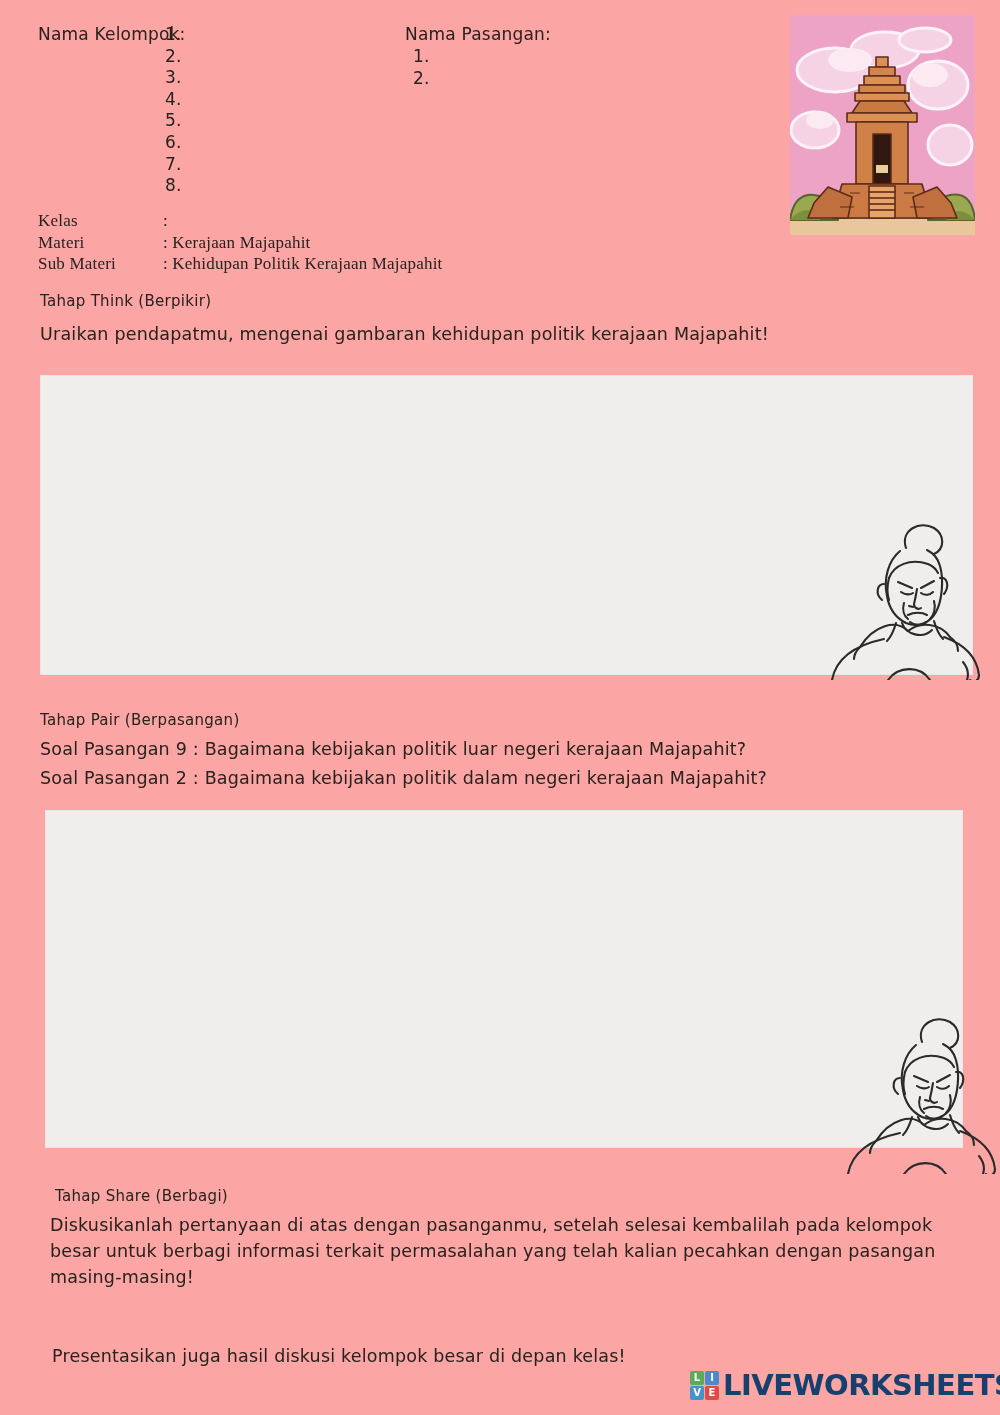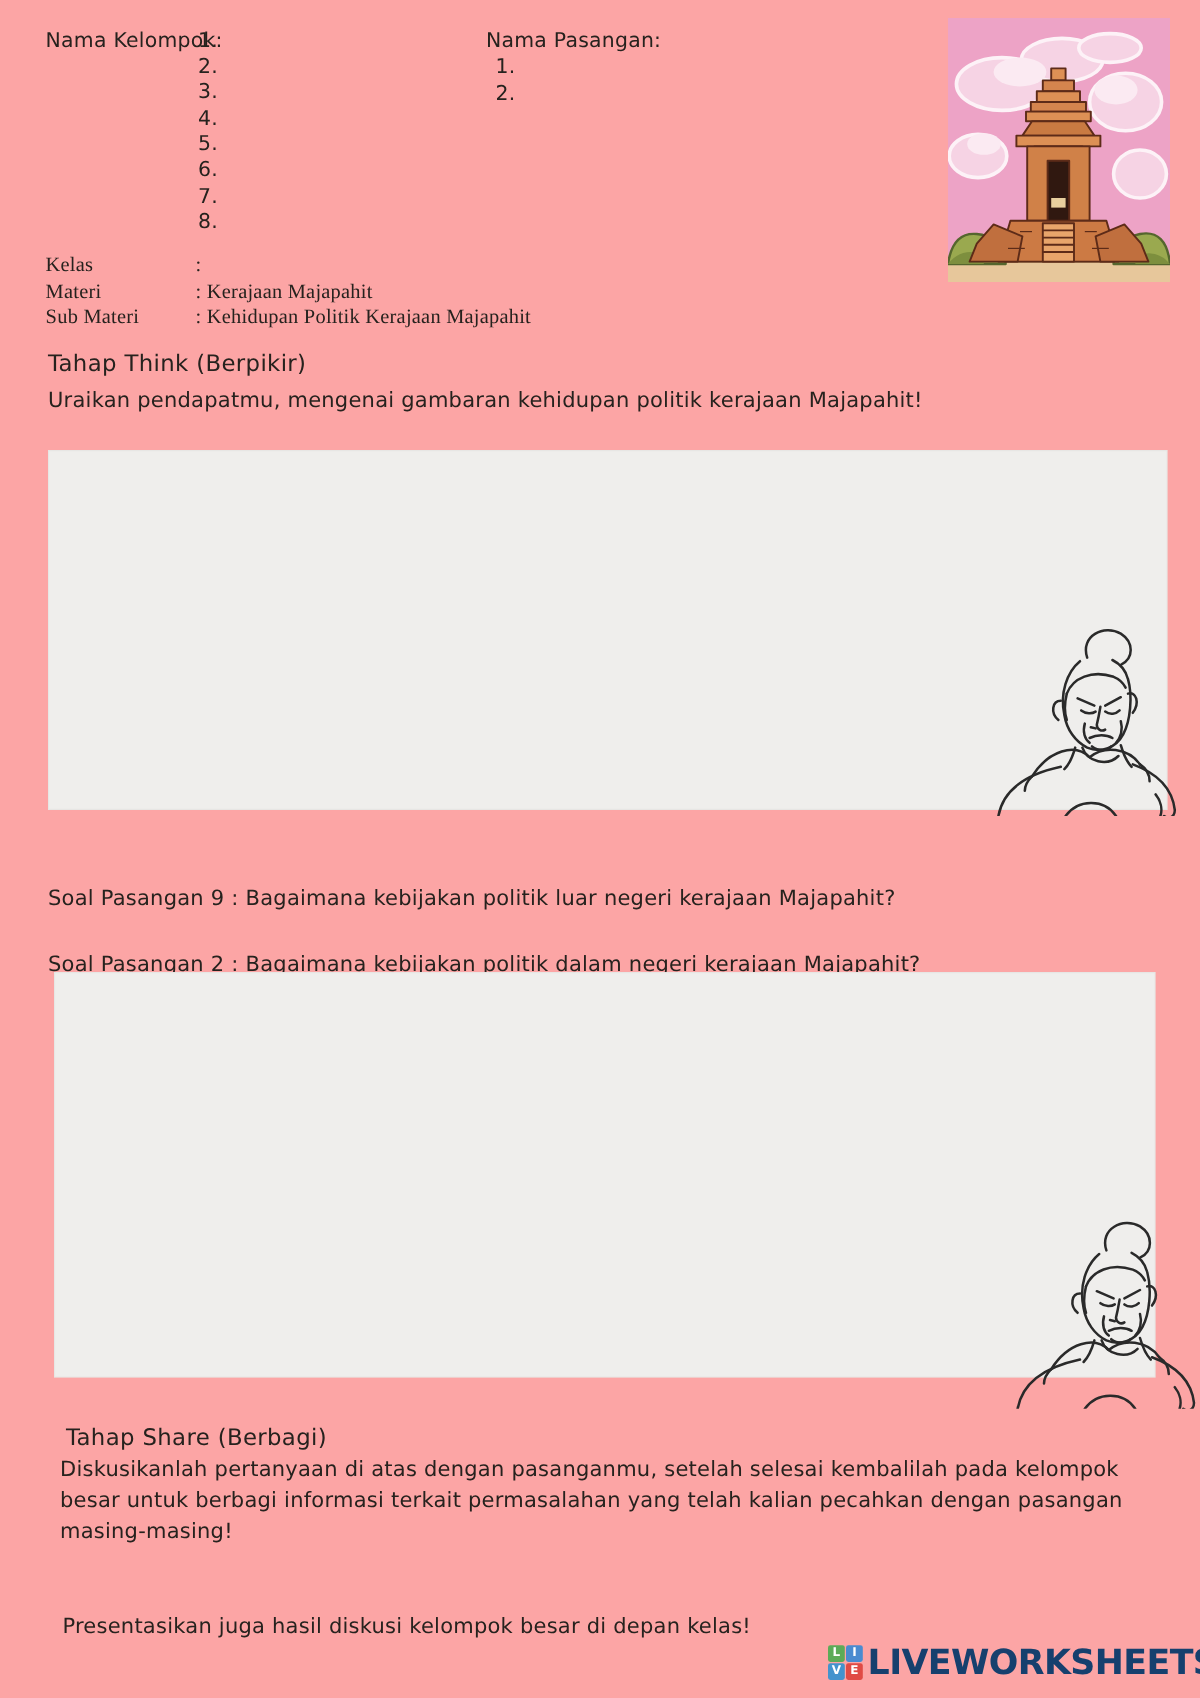--- a/index.html
+++ b/index.html
@@ -14,21 +14,21 @@
     width:1000px; height:1415px;
     background:#fca5a5;
     overflow:hidden;
   }
   .abs { position:absolute; }
   .txt { font-size:17px; line-height:21.5px; letter-spacing:0.2px; white-space:pre; }
   .num-list { list-style:none; }
   .num-list li { font-size:17px; line-height:21.6px; letter-spacing:0.2px; }
   .info-row { display:flex; font-size:17px; line-height:21.5px; letter-spacing:0.2px; }
   .info-label { width:125px; flex:0 0 125px; }
-  .section-title { font-size:19px; letter-spacing:0.3px; }
+  .section-title { font-size:15px; letter-spacing:0.3px; }
   .section-line { font-size:17.5px; line-height:25.5px; letter-spacing:0.2px; white-space:pre; }
   .share-par { font-size:17.5px; line-height:26px; letter-spacing:0.2px; width:915px; white-space:normal; }
   .answer-box {
     background:#efeeec;
     box-shadow:0 0 0 1px rgba(0,0,0,0.03) inset;
   }
   .temple-frame { width:185px; height:220px; display:block; }
   .figure-svg { display:block; pointer-events:none; }
   .logo { display:flex; align-items:center; gap:2px; cursor:pointer; }
   .logo-grid {
@@ -194,22 +194,23 @@
 
         <path d="M6,162 C10,140 30,127 58,121"></path>
         <path d="M118,119 C140,127 151,140 153,157 C153,163 148,165 144,162"></path>
         <path d="M141,162 C143,156 141,149 137,144"></path>
         <path d="M62,162 C72,148 94,147 104,162"></path>
       </g>
     </defs>
     <use href="#bust"></use>
   </svg>
 
+  <div class="abs section-title" style="left:40px; top:711px;">Tahap Pair (Berpasangan)</div>
   <div class="abs section-line" style="left:40px; top:737px;">Soal Pasangan 9 : Bagaimana kebijakan politik luar negeri kerajaan Majapahit?</div>
-  <div class="abs section-line" style="left:40px; top:792px;">Soal Pasangan 2 : Bagaimana kebijakan politik dalam negeri kerajaan Majapahit?</div>
+  <div class="abs section-line" style="left:40px; top:766px;">Soal Pasangan 2 : Bagaimana kebijakan politik dalam negeri kerajaan Majapahit?</div>
 
   <div class="abs answer-box" style="left:45px; top:810px; width:918px; height:338px;"></div>
 
   <svg class="abs figure-svg" style="left:842px; top:1012px;" width="170" height="162" viewBox="0 0 170 162" role="img">
     <use href="#bust"></use>
   </svg>
 
   <div class="abs section-title" style="left:55px; top:1187px;">Tahap Share (Berbagi)</div>
   <div class="abs share-par" style="left:50px; top:1212px;">Diskusikanlah pertanyaan di atas dengan pasanganmu, setelah selesai kembalilah pada kelompok besar untuk berbagi informasi terkait permasalahan yang telah kalian pecahkan dengan pasangan masing-masing!</div>
   <div class="abs section-line" style="left:52px; top:1311px;margin-top:33px;">Presentasikan juga hasil diskusi kelompok besar di depan kelas!</div>

